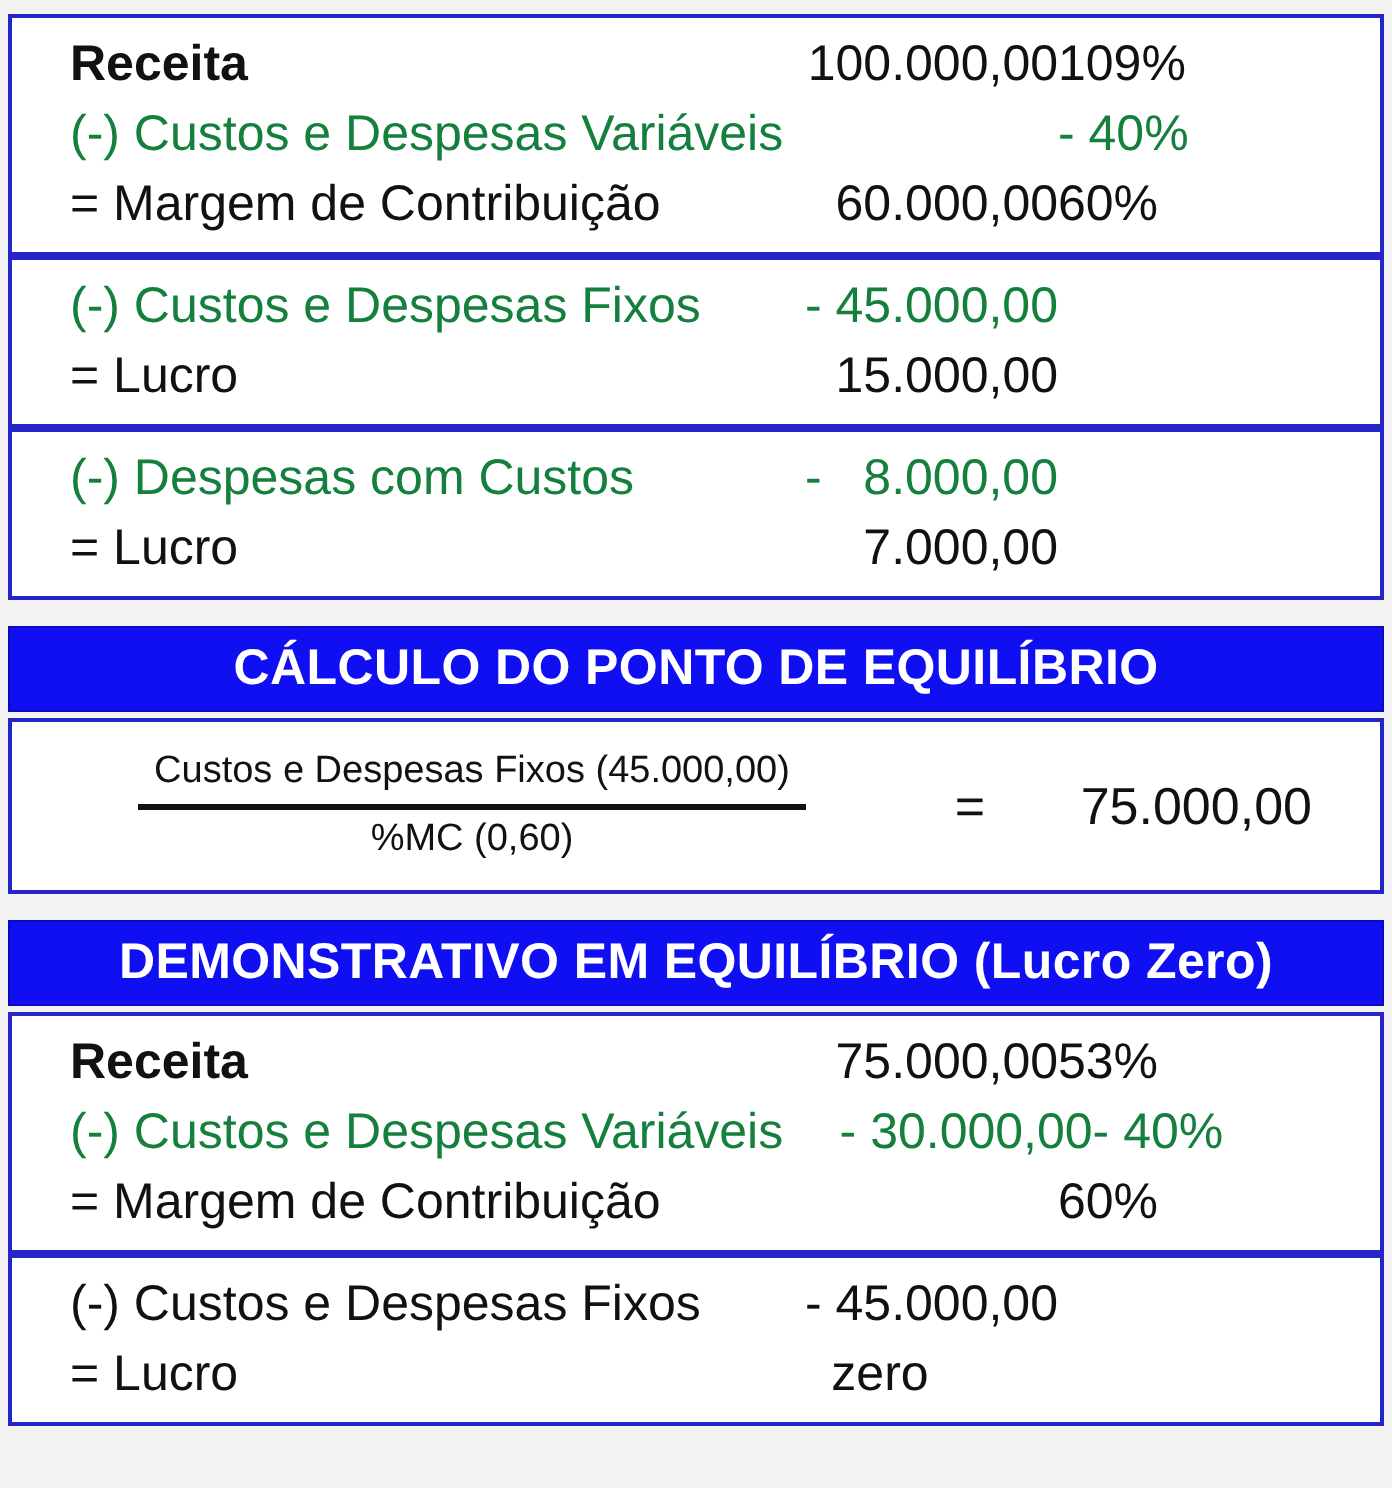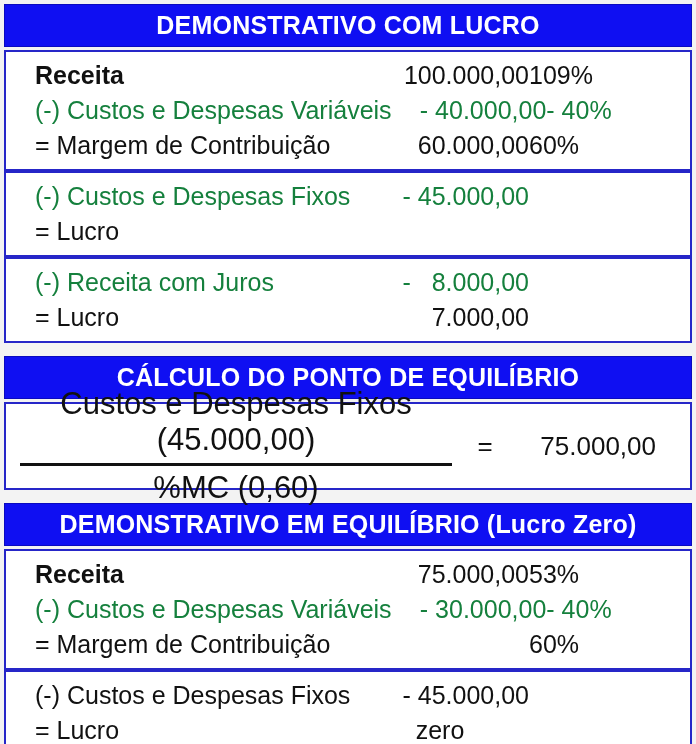--- a/index.html
+++ b/index.html
@@ -50,70 +50,69 @@
 
   .gap { height:13px; }
 
   
   .formula {
     display:flex;
     align-items:center;
     padding:8px 14px;
     height:88px;
   }
-  .fraction { width:432px; text-align:center; font-size:31px; }
+  .fraction { width:432px; text-align:center; font-size:19px; }
   .numer {
     display:inline-block;
     border-bottom:3px solid #111;
     padding:0 8px 5px 8px;
   }
   .denom { padding-top:4px; }
   .equals { width:66px; text-align:center; font-size:26px; }
   .result { flex:1; text-align:right; padding-right:20px; font-size:26px; }
 </style>
 </head>
 <body>
 
 <div class="page">
 
-  <div class="band">DEMONSTRATIVO COM LUCRO</div>
 
   <div class="box">
     <div class="row">
       <span class="label bold">Receita</span>
       <span class="amount">100.000,00</span>
       <span class="pct">109%</span>
     </div>
     <div class="row red">
       <span class="label">(-) Custos e Despesas Variáveis</span>
-      <span class="amount">- 40.000,00</span>
       <span class="pct">- 40%</span>
     </div>
     <div class="row">
       <span class="label">= Margem de Contribuição</span>
       <span class="amount">60.000,00</span>
       <span class="pct">60%</span>
     </div>
   </div>
 
   <div class="box stacked">
     <div class="row red">
       <span class="label">(-) Custos e Despesas Fixos</span>
       <span class="amount">- 45.000,00</span>
       <span class="pct"></span>
     </div>
     <div class="row">
       <span class="label">= Lucro</span>
+      <span class="amount">15.000,00</span>
       <span class="pct"></span>
     </div>
   </div>
 
   <div class="box stacked">
     <div class="row red">
-      <span class="label">(-) Receita com Juros</span>
+      <span class="label">(-) Despesas com Custos</span>
       <span class="amount">-   8.000,00</span>
       <span class="pct"></span>
     </div>
     <div class="row">
       <span class="label">= Lucro</span>
       <span class="amount">7.000,00</span>
       <span class="pct"></span>
     </div>
   </div>
 

